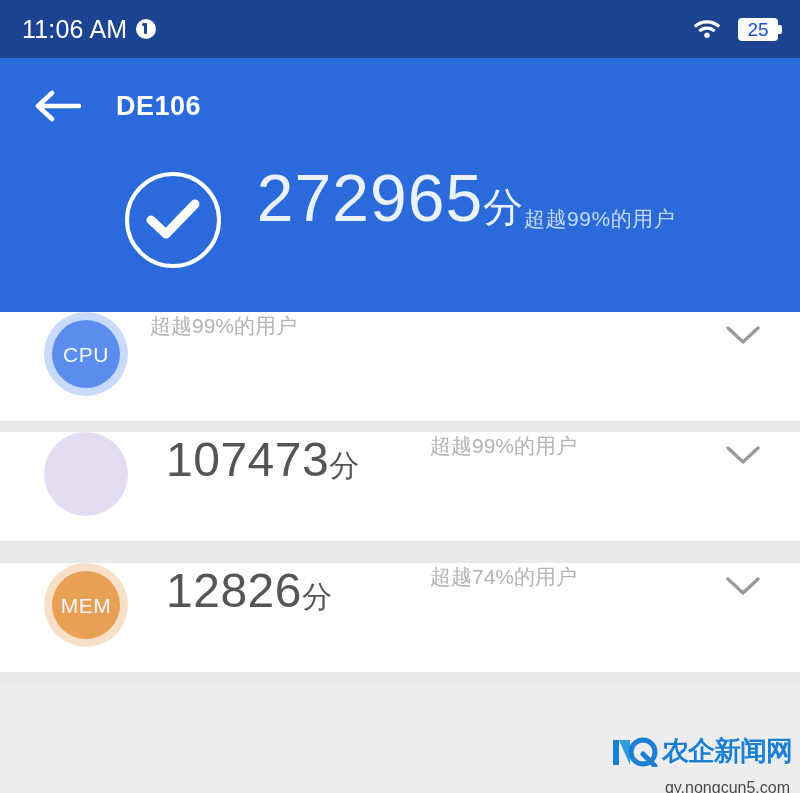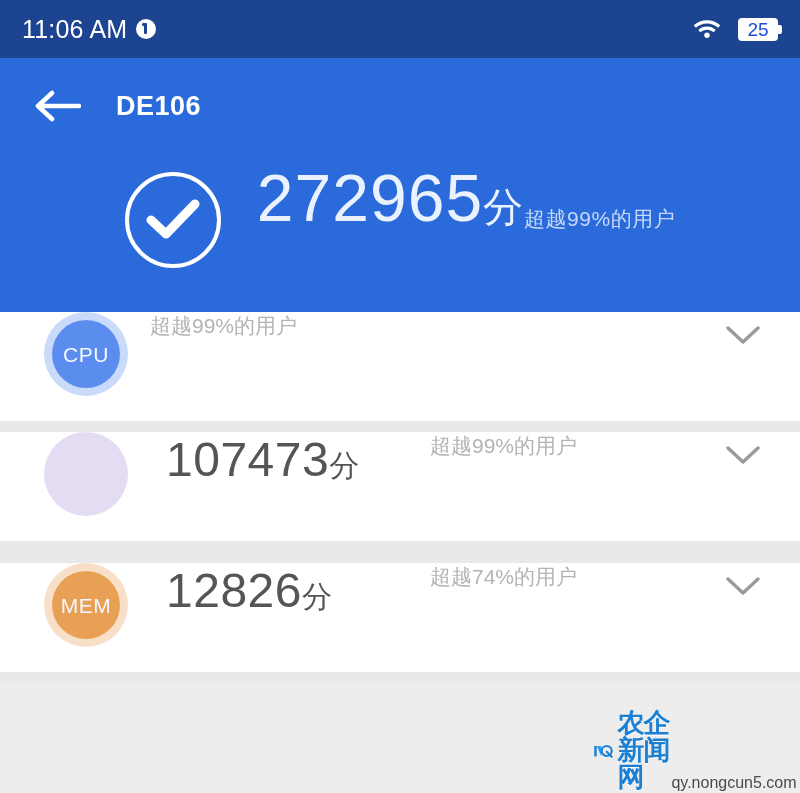--- a/index.html
+++ b/index.html
@@ -263,21 +263,21 @@
   }
 
   
   .watermark {
     position: absolute;
     right: 8px;
     bottom: 2px;
     width: 192px;
     height: 50px;
     display: flex;
-    flex-direction: row;
+    flex-direction: column;
     align-items: flex-end;
     justify-content: center;
     pointer-events: none;
   }
   .wm-top {
     display: flex;
     align-items: center;
     gap: 4px;
   }
   .wm-cn {

